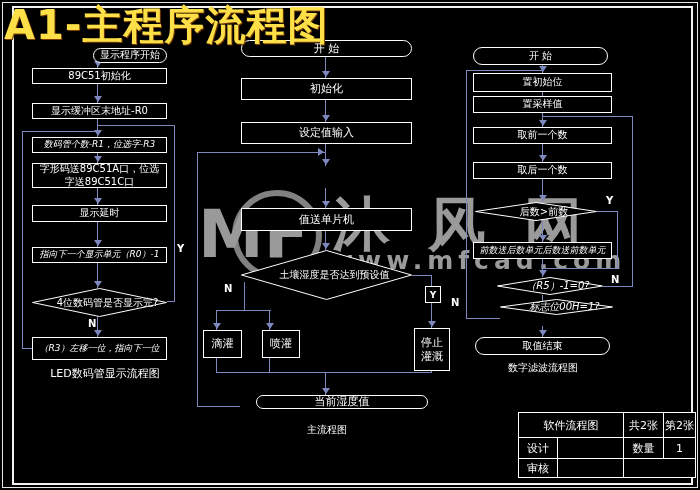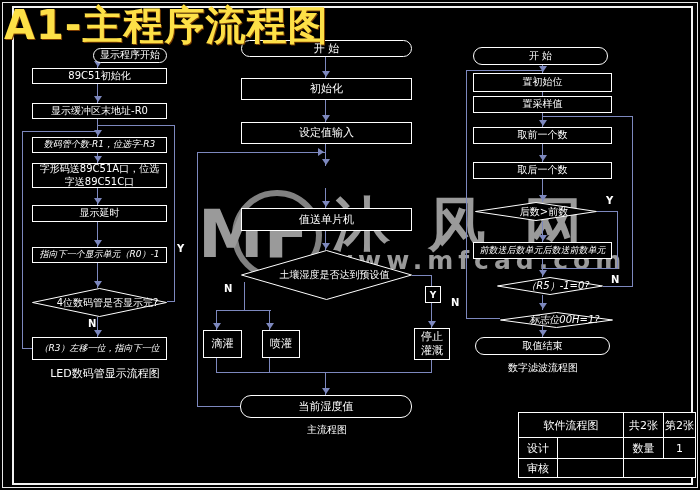--- a/index.html
+++ b/index.html
@@ -160,22 +160,22 @@
 <div class="node nw fs11" style="left:241px;top:122px;width:171px;height:22px;">设定值输入</div>
 <div class="node nw fs11" style="left:241px;top:208px;width:171px;height:23px;">值送单片机</div>
 <div class="diamond" style="left:241px;top:250px;width:171px;height:50px;">
   <svg width="171" height="50">
     <polygon points="85.5,0.5 170.5,25 85.5,49.5 0.5,25" fill="#000" stroke="#fff" stroke-width="1"></polygon>
   </svg>
   <span class="dlabel fs11">土壤湿度是否达到预设值</span>
 </div>
 <div class="node nw fs11" style="left:203px;top:330px;width:39px;height:28px;">滴灌</div>
 <div class="node nw fs11" style="left:262px;top:330px;width:38px;height:28px;">喷灌</div>
-<div class="node fs11" style="left:414px;top:328px;width:36px;height:32px;">停止灌溉</div>
-<div class="node rnd nw fs11" style="left:240px;top:395px;width:172px;height:23px;border-radius:11px;">当前湿度值</div>
+<div class="node fs11" style="left:414px;top:328px;width:36px;height:43px;">停止灌溉</div>
+<div class="node rnd nw fs11" style="left:256px;top:395px;width:172px;height:14px;border-radius:11px;">当前湿度值</div>
 <div class="cap" style="left:287px;top:423px;width:80px;">主流程图</div>
 <div class="yn" style="left:224px;top:283px;">N</div>
 <div class="yn ynbox" style="left:425px;top:286px;">Y</div>
 
 <div class="node rnd nw" style="left:473px;top:47px;width:135px;height:18px;border-radius:9px;">开  始</div>
 <div class="node nw" style="left:473px;top:73px;width:139px;height:19px;">置初始位</div>
 <div class="node nw" style="left:473px;top:96px;width:139px;height:17px;">置采样值</div>
 <div class="node nw" style="left:473px;top:127px;width:139px;height:17px;">取前一个数</div>
 <div class="node nw" style="left:473px;top:162px;width:139px;height:17px;">取后一个数</div>
 <div class="diamond" style="left:475px;top:202px;width:122px;height:19px;">
@@ -184,21 +184,21 @@
   </svg>
   <span class="dlabel">后数&gt;前数</span>
 </div>
 <div class="node nw fs9" style="left:473px;top:242px;width:139px;height:17px;">前数送后数单元后数送前数单元</div>
 <div class="diamond" style="left:497px;top:277px;width:106px;height:18px;">
   <svg width="106" height="18">
     <polygon points="53,0.5 105.5,9 53,17.5 0.5,9" fill="#000" stroke="#fff" stroke-width="1"></polygon>
   </svg>
   <span class="dlabel fs9">（R5）-1=0?</span>
 </div>
-<div class="diamond" style="left:500px;top:312px;width:113px;height:16px;">
+<div class="diamond" style="left:500px;top:299px;width:113px;height:16px;">
   <svg width="113" height="16">
     <polygon points="56.5,0.5 112.5,8 56.5,15.5 0.5,8" fill="#000" stroke="#fff" stroke-width="1"></polygon>
   </svg>
   <span class="dlabel fs9">标志位00H=1?</span>
 </div>
 <div class="node rnd nw" style="left:475px;top:337px;width:135px;height:18px;border-radius:9px;">取值结束</div>
 <div class="cap" style="left:493px;top:361px;width:100px;">数字滤波流程图</div>
 <div class="yn" style="left:606px;top:195px;">Y</div>
 <div class="yn" style="left:611px;top:274px;">N</div>
 <div class="yn" style="left:451px;top:297px;">N</div>

